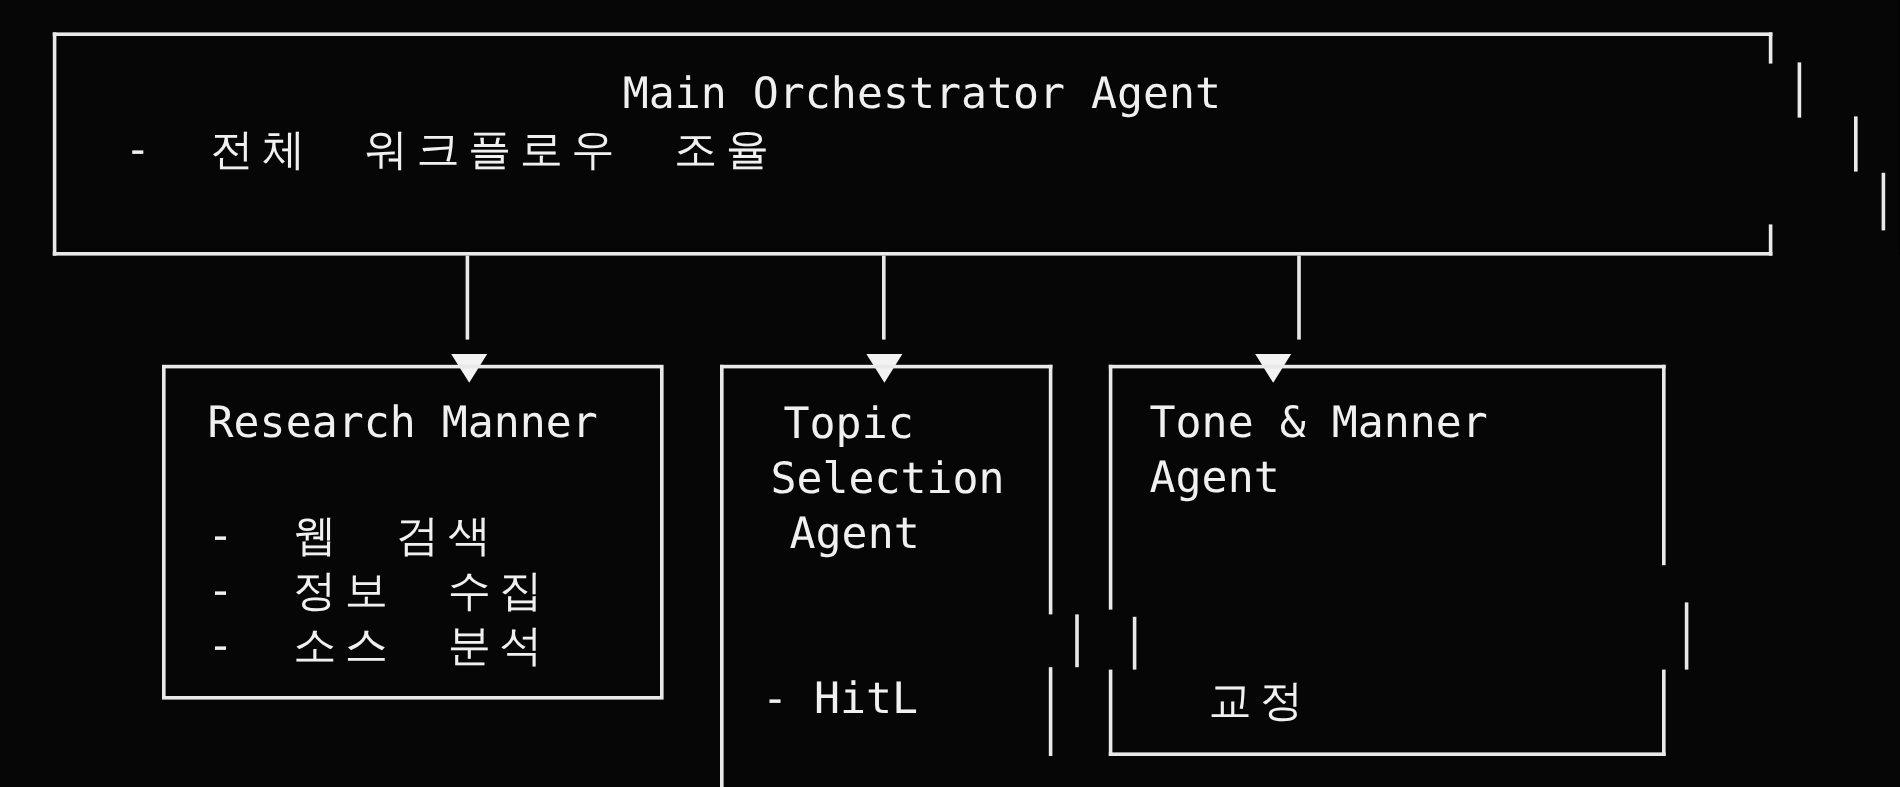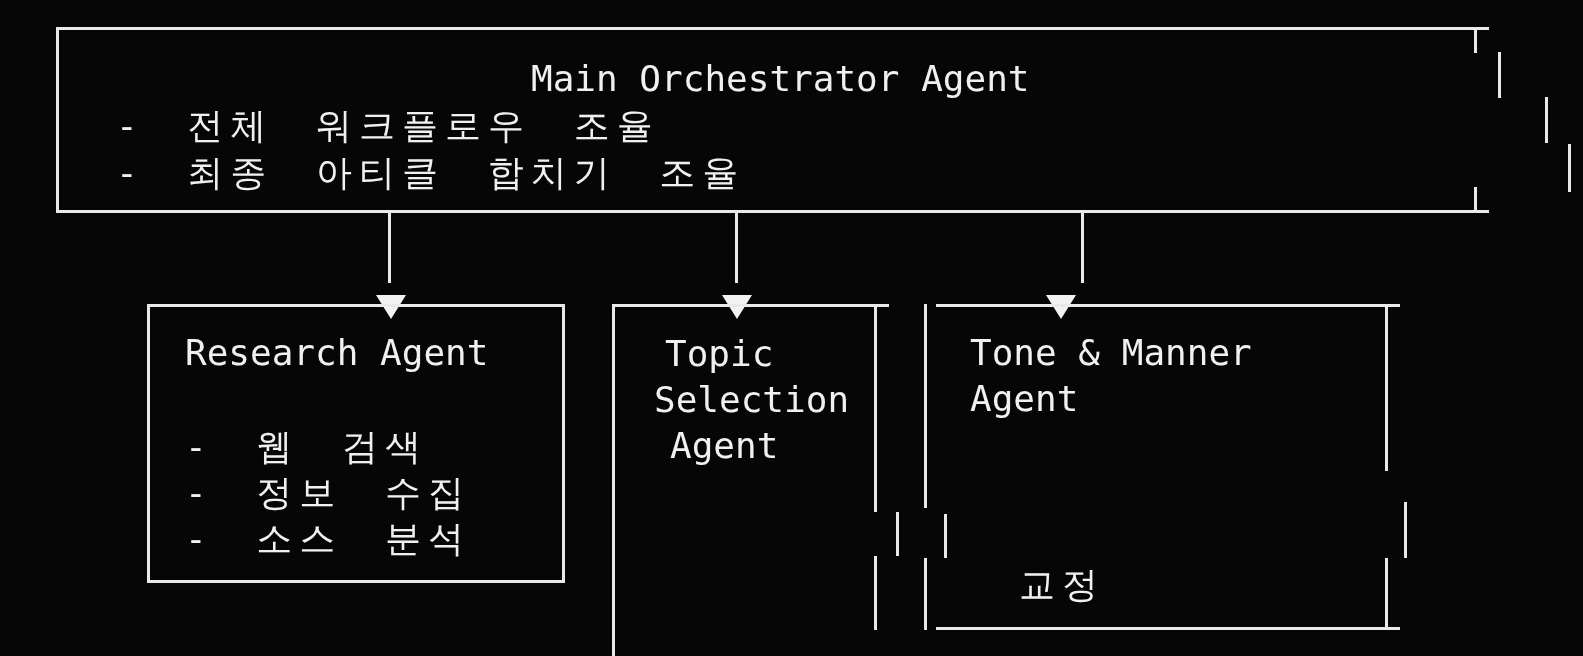--- a/index.html
+++ b/index.html
@@ -4,21 +4,21 @@
 <style>
   html,body{margin:0;padding:0;background:#000;}
   .canvas{
     position:relative;
     width:1583px;height:656px;
     overflow:hidden;
     font-family:"DejaVu Sans Mono","Liberation Mono",monospace;
     font-size:36px;
     color:#f0f0f0;
   }
-  .box{position:absolute;box-sizing:border-box;margin-left:12px;}
+  .box{position:absolute;box-sizing:border-box;}
   
   .main-box{
     left:44px;top:27px;width:1433px;height:186px;
     border-top:3px solid #e9e9e9;
     border-left:3px solid #e9e9e9;
     border-bottom:3px solid #e9e9e9;
   }
   .research-box{
     left:135px;top:304px;width:418px;height:279px;
     border:3px solid #e9e9e9;
@@ -46,50 +46,50 @@
   .ko{letter-spacing:7px;word-spacing:14px;}
 </style>
 </head>
 <body>
 
 <div class="canvas" style="background:#060606">
 
   <div class="box main-box">
     <div class="line" style="left:472px;top:26px">Main Orchestrator Agent</div>
     <div class="line ko" style="left:57px;top:73px">- 전체 워크플로우 조율</div>
-    <div class="line ko" style="left:57px;top:120px">- 최종 아티클 합치기 조율</div>
   </div>
 
   <div class="seg" style="left:1474px;top:27px;width:3px;height:26px"></div>
   <div class="seg" style="left:1474px;top:187px;width:3px;height:26px"></div>
 
   <div class="seg" style="left:1498px;top:52px;width:3px;height:46px"></div>
   <div class="seg" style="left:1545px;top:97px;width:3px;height:46px"></div>
   <div class="seg" style="left:1568px;top:144px;width:3px;height:48px"></div>
 
   <div class="vline" style="left:388px;top:213px;height:70px"></div>
   <div class="arrowhead" style="left:376px;top:295px"></div>
 
   <div class="vline" style="left:735px;top:213px;height:70px"></div>
   <div class="arrowhead" style="left:722px;top:295px"></div>
 
   <div class="vline" style="left:1081px;top:213px;height:70px"></div>
   <div class="arrowhead" style="left:1046px;top:295px"></div>
 
   <div class="box research-box">
-    <div class="line" style="left:35px;top:23px">Research Agent</div>
+    <div class="line" style="left:35px;top:23px">Research Manner</div>
     <div class="line ko" style="left:35px;top:117px">- 웹 검색</div>
     <div class="line ko" style="left:35px;top:163px">- 정보 수집</div>
     <div class="line ko" style="left:35px;top:209px">- 소스 분석</div>
   </div>
 
   <div class="box topic-box">
     <div class="line" style="left:50px;top:24px">Topic</div>
     <div class="line" style="left:39px;top:70px">Selection</div>
     <div class="line" style="left:55px;top:116px">Agent</div>
+    <div class="line" style="left:32px;top:253px">- HitL</div>
   </div>
 
   <div class="seg" style="left:874px;top:304px;width:3px;height:208px"></div>
   <div class="seg" style="left:874px;top:556px;width:3px;height:74px"></div>
   <div class="seg" style="left:896px;top:512px;width:3px;height:44px"></div>
 
   <div class="box tone-box">
     <div class="line" style="left:34px;top:23px">Tone &amp; Manner</div>
     <div class="line" style="left:34px;top:69px">Agent</div>
     <div class="line ko" style="left:83px;top:255px">교정</div>

